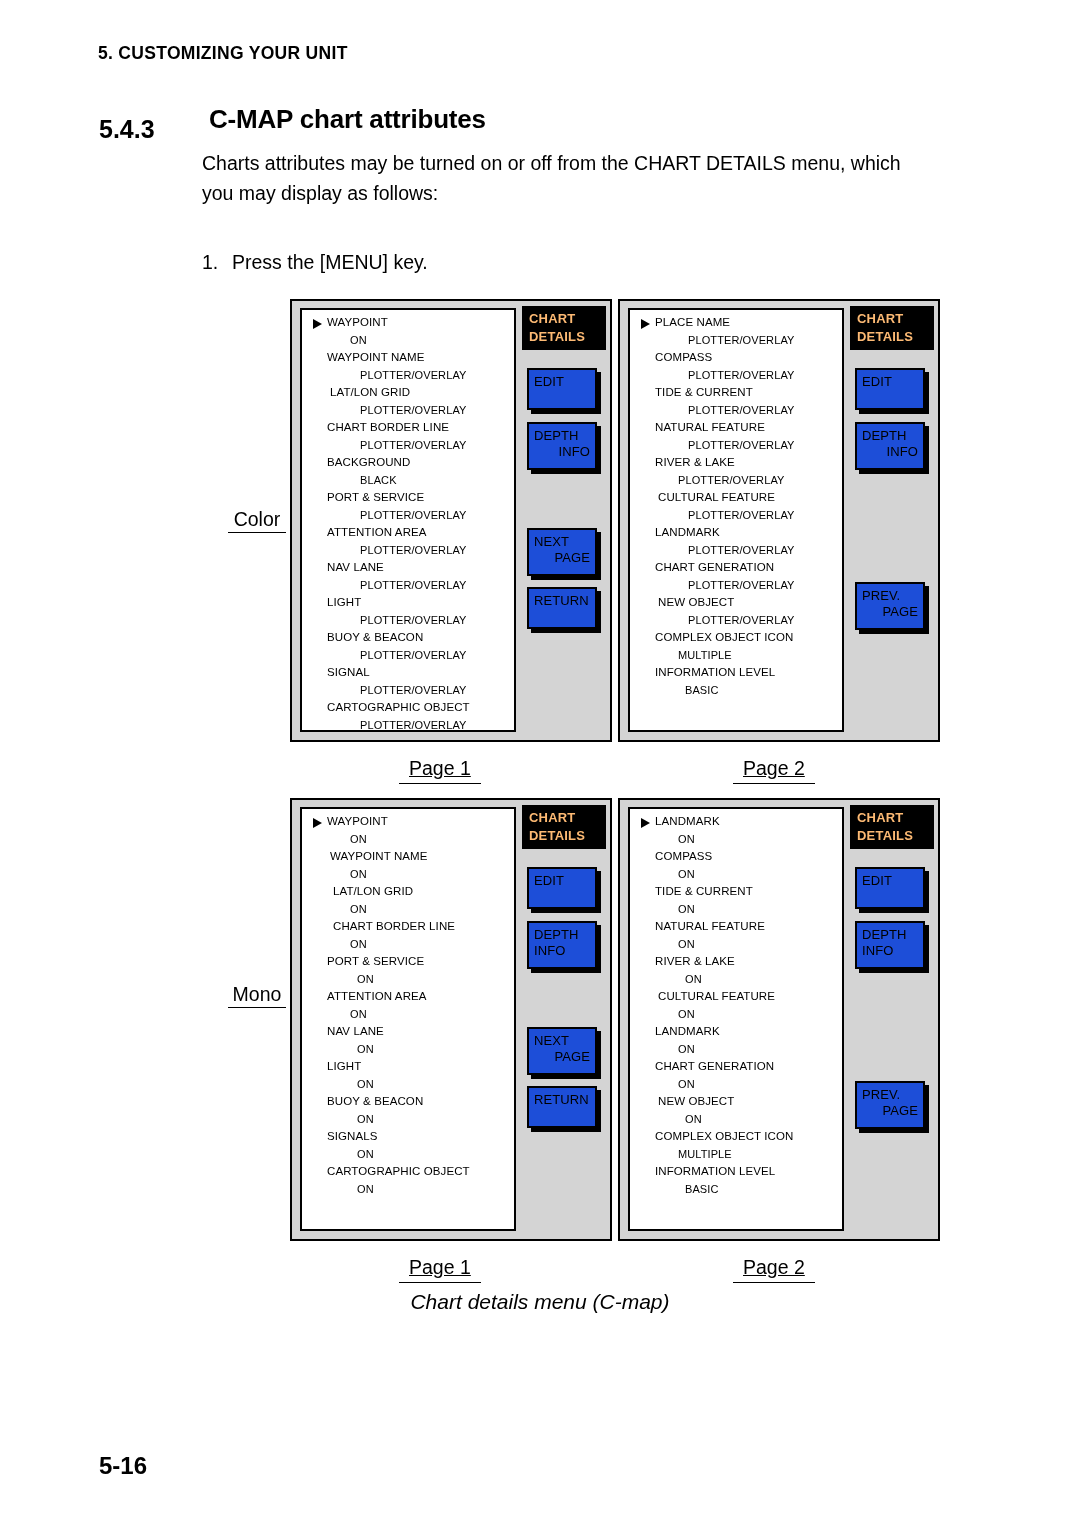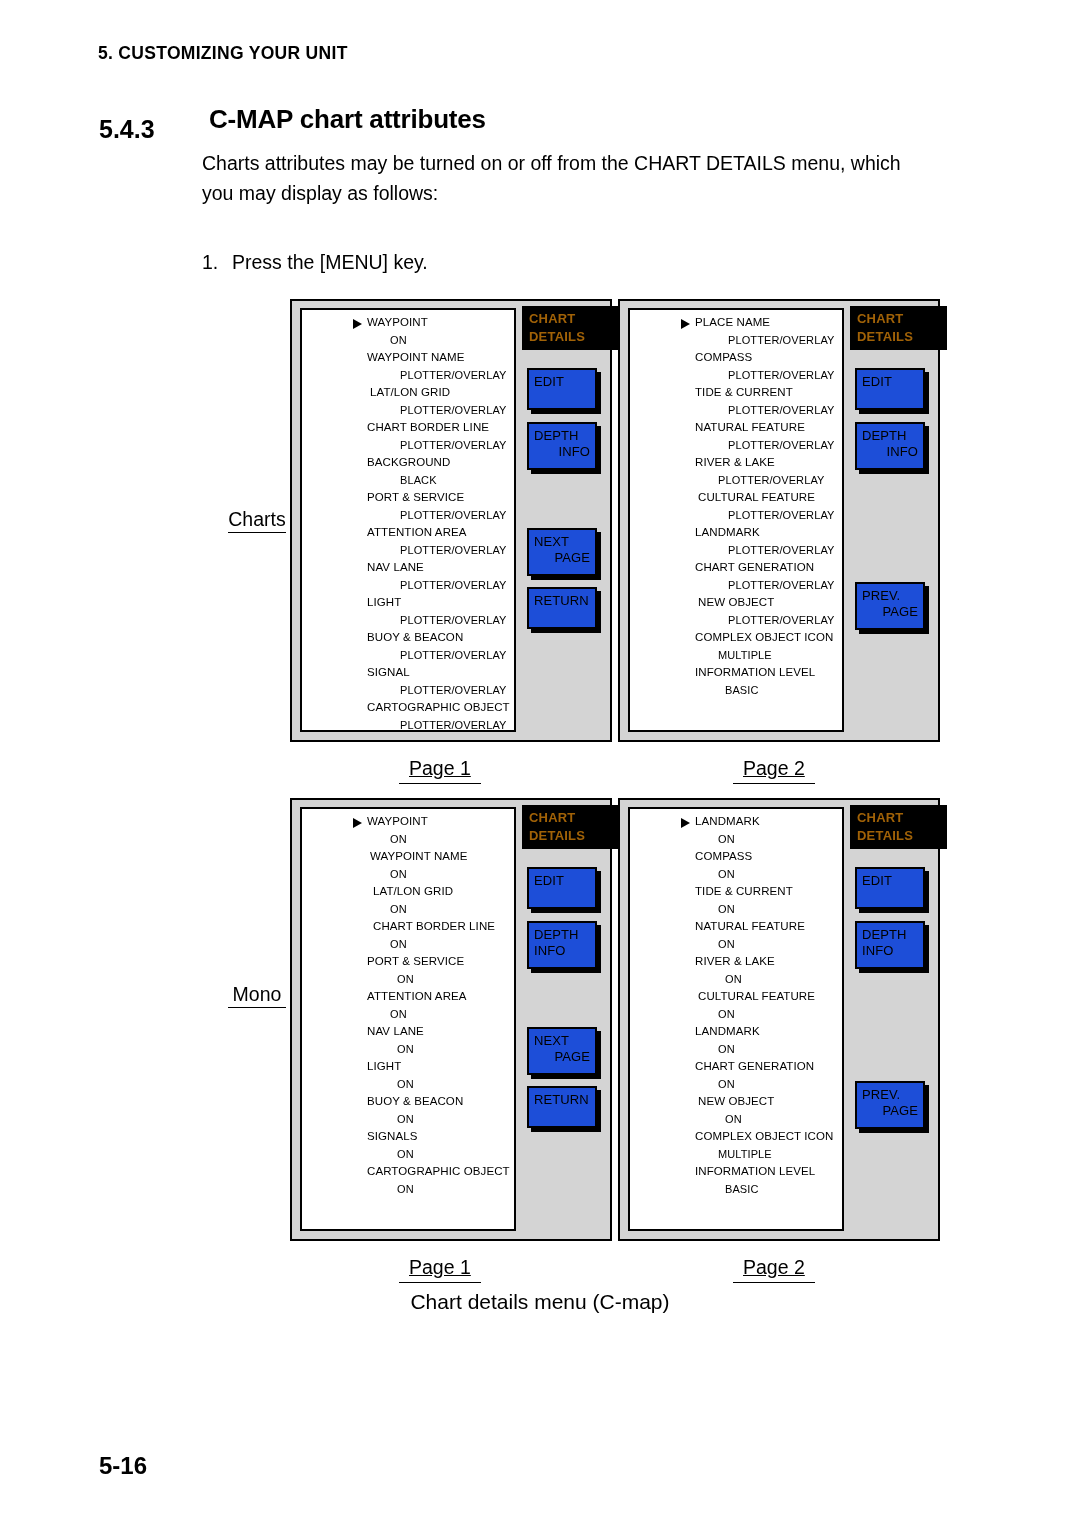--- a/index.html
+++ b/index.html
@@ -107,24 +107,23 @@
     top: 7px;
     width: 216px;
     height: 424px;
     background: #ffffff;
     border: 2px solid #000;
     box-sizing: border-box;
     overflow: hidden;
   }
   .menu-list {
     position: absolute;
-    left: 8px;
+    left: 0;
     top: 6px;
     width: 100%;
-    padding-left: 32px;
   }
   .menu-item {
     position: relative;
     height: 35px;
   }
   .menu-label {
     position: absolute;
     left: 25px;
     top: 0px;
     font-size: 11.5px;
@@ -159,24 +158,24 @@
     position: absolute;
     right: 4px;
     top: 5px;
     width: 84px;
     height: 429px;
   }
   .sk-title {
     position: absolute;
     left: 0;
     top: 0;
-    width: 97px;
+    width: 84px;
     height: 44px;
     background: #000000;
-    color: #a16207;
+    color: #fdba74;
     font-size: 13px;
     font-weight: bold;
     line-height: 18px;
     padding: 4px 0 0 7px;
     box-sizing: border-box;
     letter-spacing: 0.2px;
   }
   .sk-btn {
     position: absolute;
     left: 5px;
@@ -202,20 +201,21 @@
     text-decoration: underline;
   }
 
   .fig-caption {
     position: absolute;
     left: 0;
     top: 1290px;
     width: 1080px;
     text-align: center;
     font-size: 21px;
+    font-style: italic;
   }
 
   
   .folio {
     position: absolute;
     left: 99px;
     top: 1452px;
     font-size: 24px;
     font-weight: bold;
   }
@@ -229,21 +229,21 @@
 <div class="sec-title">C-MAP chart attributes</div>
 
 <div class="body-para">Charts attributes may be turned on or off from the CHART DETAILS menu, which you may display as follows:</div>
 
 <div class="steps" id="steps-host">
     <div class="step-row"><span class="step-num">1.</span><span>Press the [MENU] key.</span></div>
   </div>
 
 <div class="figure">
 
-  <div class="side-label" style="left:228px; top:508px;">Charts</div>
+  <div class="side-label" style="left:228px; top:508px;">Color</div>
   <div class="side-label" style="left:228px; top:983px;">Mono</div>
 
   <div id="screens-host">
       <div class="screen" style="left: 290px; top: 299px;">
         <div class="screen-inner">
           <div class="menu-list">
             <div class="menu-item">
               <span class="cursor-arrow"></span>
               <span class="menu-label ">WAYPOINT</span>
               <span class="menu-value v-a">ON</span>

